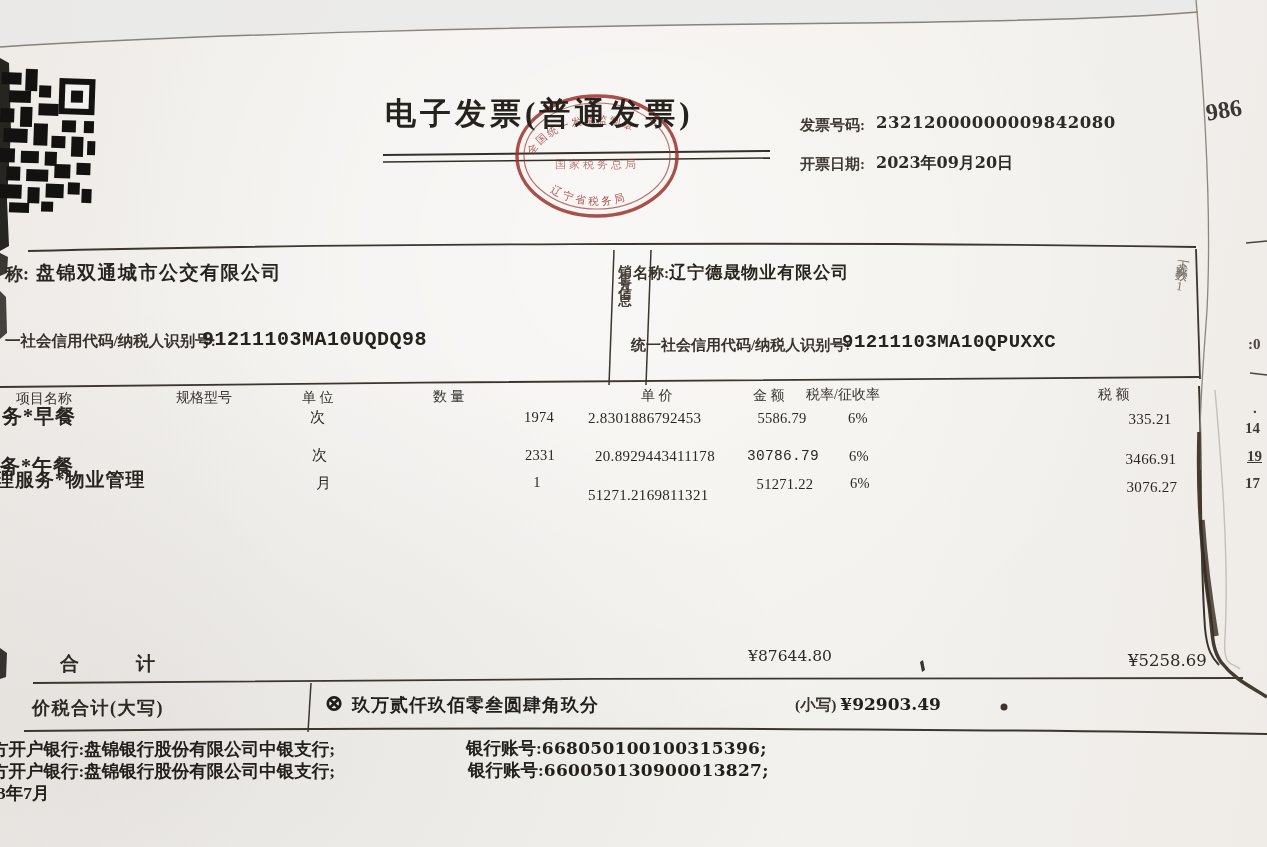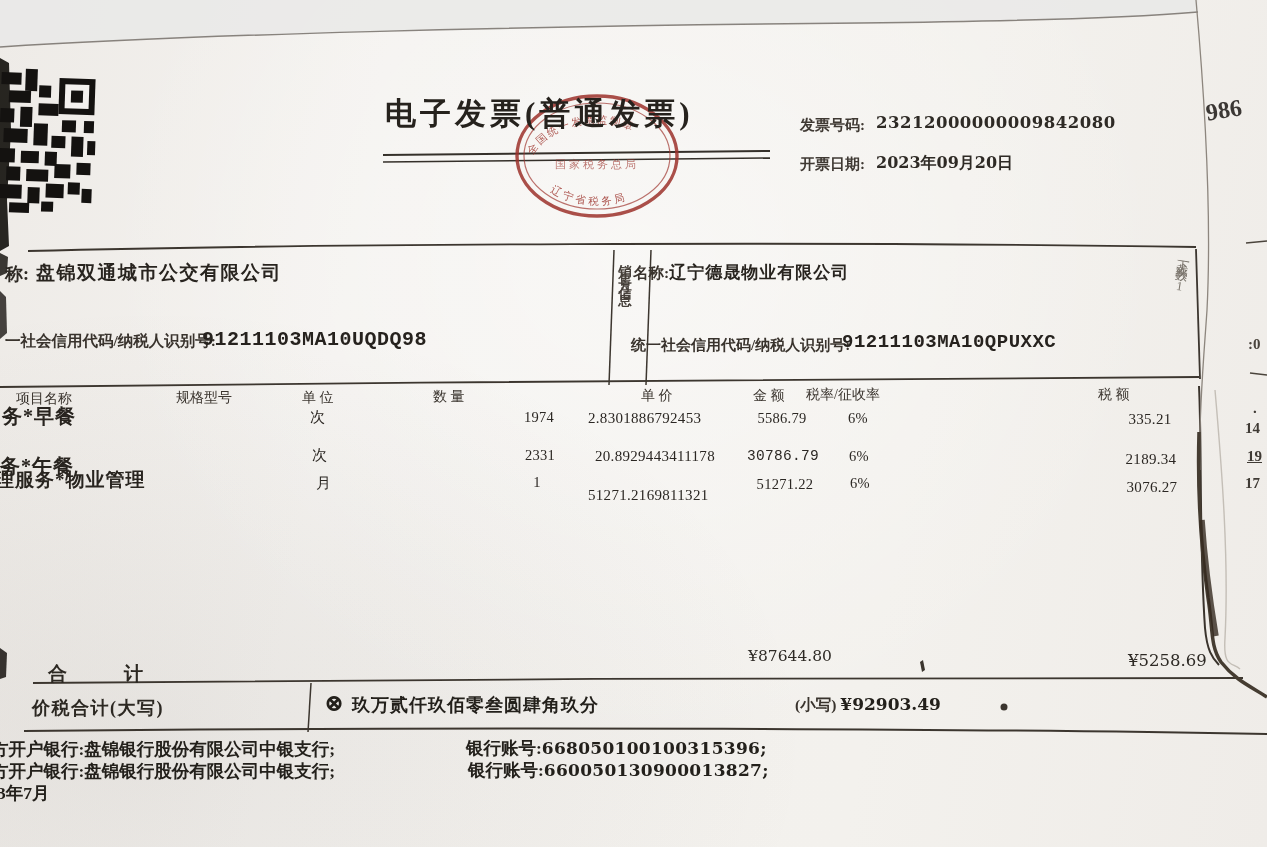--- a/index.html
+++ b/index.html
@@ -169,39 +169,39 @@
     <span class="cellnum right" style="position:absolute;left:1108px;top:6px;width:84px;font-size:15px;">335.21</span>
   </div>
 
   <div class="t" style="left:0;top:443px;width:1267px;height:26px;">
     <span class="itemname" style="position:absolute;left:0;top:12px;">务*午餐</span>
     <span class="cellnum" style="position:absolute;left:312px;top:4px;font-size:15px;">次</span>
     <span class="cellnum right" style="position:absolute;left:498px;top:4px;width:84px;">2331</span>
     <span class="cellnum" style="position:absolute;left:595px;top:5px;font-size:15px;">20.8929443411178</span>
     <span class="cellnum right" style="position:absolute;left:740px;top:5px;width:86px;font-family:Liberation Mono, monospace;">30786.79</span>
     <span class="cellnum center" style="position:absolute;left:841px;top:5px;width:36px;">6%</span>
-    <span class="cellnum right" style="position:absolute;left:1108px;top:8px;width:86px;font-size:15px;">2189.34</span>
+    <span class="cellnum right" style="position:absolute;left:1108px;top:8px;width:86px;font-size:15px;">3466.91</span>
   </div>
 
   <div class="t" style="left:0;top:469px;width:1117px;height:26px;">
     <span class="itemname" style="position:absolute;left:-5px;top:0;font-size:19px;">理服务*物业管理</span>
     <span class="cellnum" style="position:absolute;left:316px;top:6px;font-size:15px;">月</span>
     <span class="cellnum right" style="position:absolute;left:496px;top:5px;width:82px;">1</span>
     <span class="cellnum" style="position:absolute;left:588px;top:6px;font-size:15px;margin-top:12px;">51271.2169811321</span>
     <span class="cellnum right" style="position:absolute;left:742px;top:7px;width:86px;">51271.22</span>
     <span class="cellnum center" style="position:absolute;left:842px;top:6px;width:36px;">6%</span>
     <span class="cellnum right" style="position:absolute;left:1110px;top:10px;width:84px;font-size:15px;">3076.27</span>
   </div>
 
   <div class="t bold" style="left:1253px;top:400px;font-size:15px;color:#3f3a34;">.</div>
   <div class="t bold" style="left:1245px;top:420px;font-size:15px;color:#3f3a34;">14</div>
   <div class="t bold" style="left:1247px;top:448px;font-size:15px;color:#3f3a34;text-decoration:underline;">19</div>
   <div class="t bold" style="left:1245px;top:475px;font-size:15px;color:#3f3a34;">17</div>
 
-  <div class="t" style="left:48px;top:653px;font-size:19px;font-weight:600;color:#2c2822;margin-top:10px;">合　　　计</div>
+  <div class="t" style="left:60px;top:653px;font-size:19px;font-weight:600;color:#2c2822;">合　　　计</div>
   <div class="t num right" style="left:745px;top:648px;width:90px;font-size:15.5px;">¥87644.80</div>
   <div class="t num" style="left:1128px;top:652px;font-size:16.5px;">¥5258.69</div>
 
   <div class="t bold" style="left:32px;top:698px;font-size:18px;letter-spacing:1.5px;color:#2c2822;">价税合计(大写)</div>
   <div class="t" style="left:324px;top:690px;font-size:24px;font-weight:700;color:#23201b;">⊗</div>
   <div class="t bold" style="left:352px;top:695px;font-size:18px;letter-spacing:1px;color:#23201b;">玖万贰仟玖佰零叁圆肆角玖分</div>
   <div class="t" style="left:795px;top:695px;">
     <span style="font-size:15.5px;font-weight:600;color:#39332d;">(小写)</span>
     <span class="num" style="font-size:17px;font-weight:700;color:#23201b;">¥92903.49</span>
   </div>

